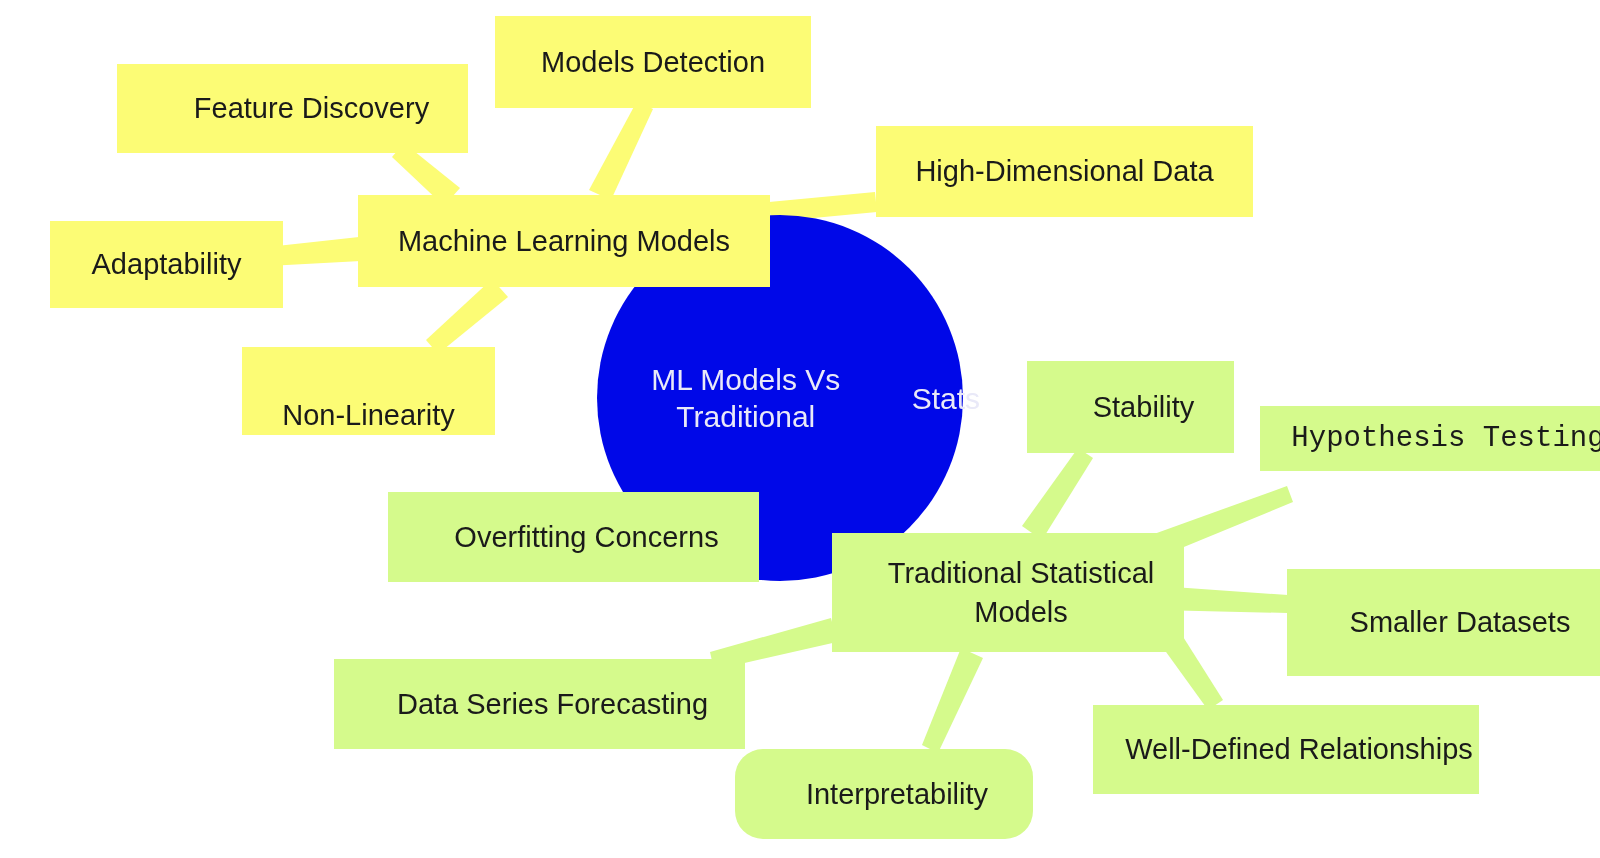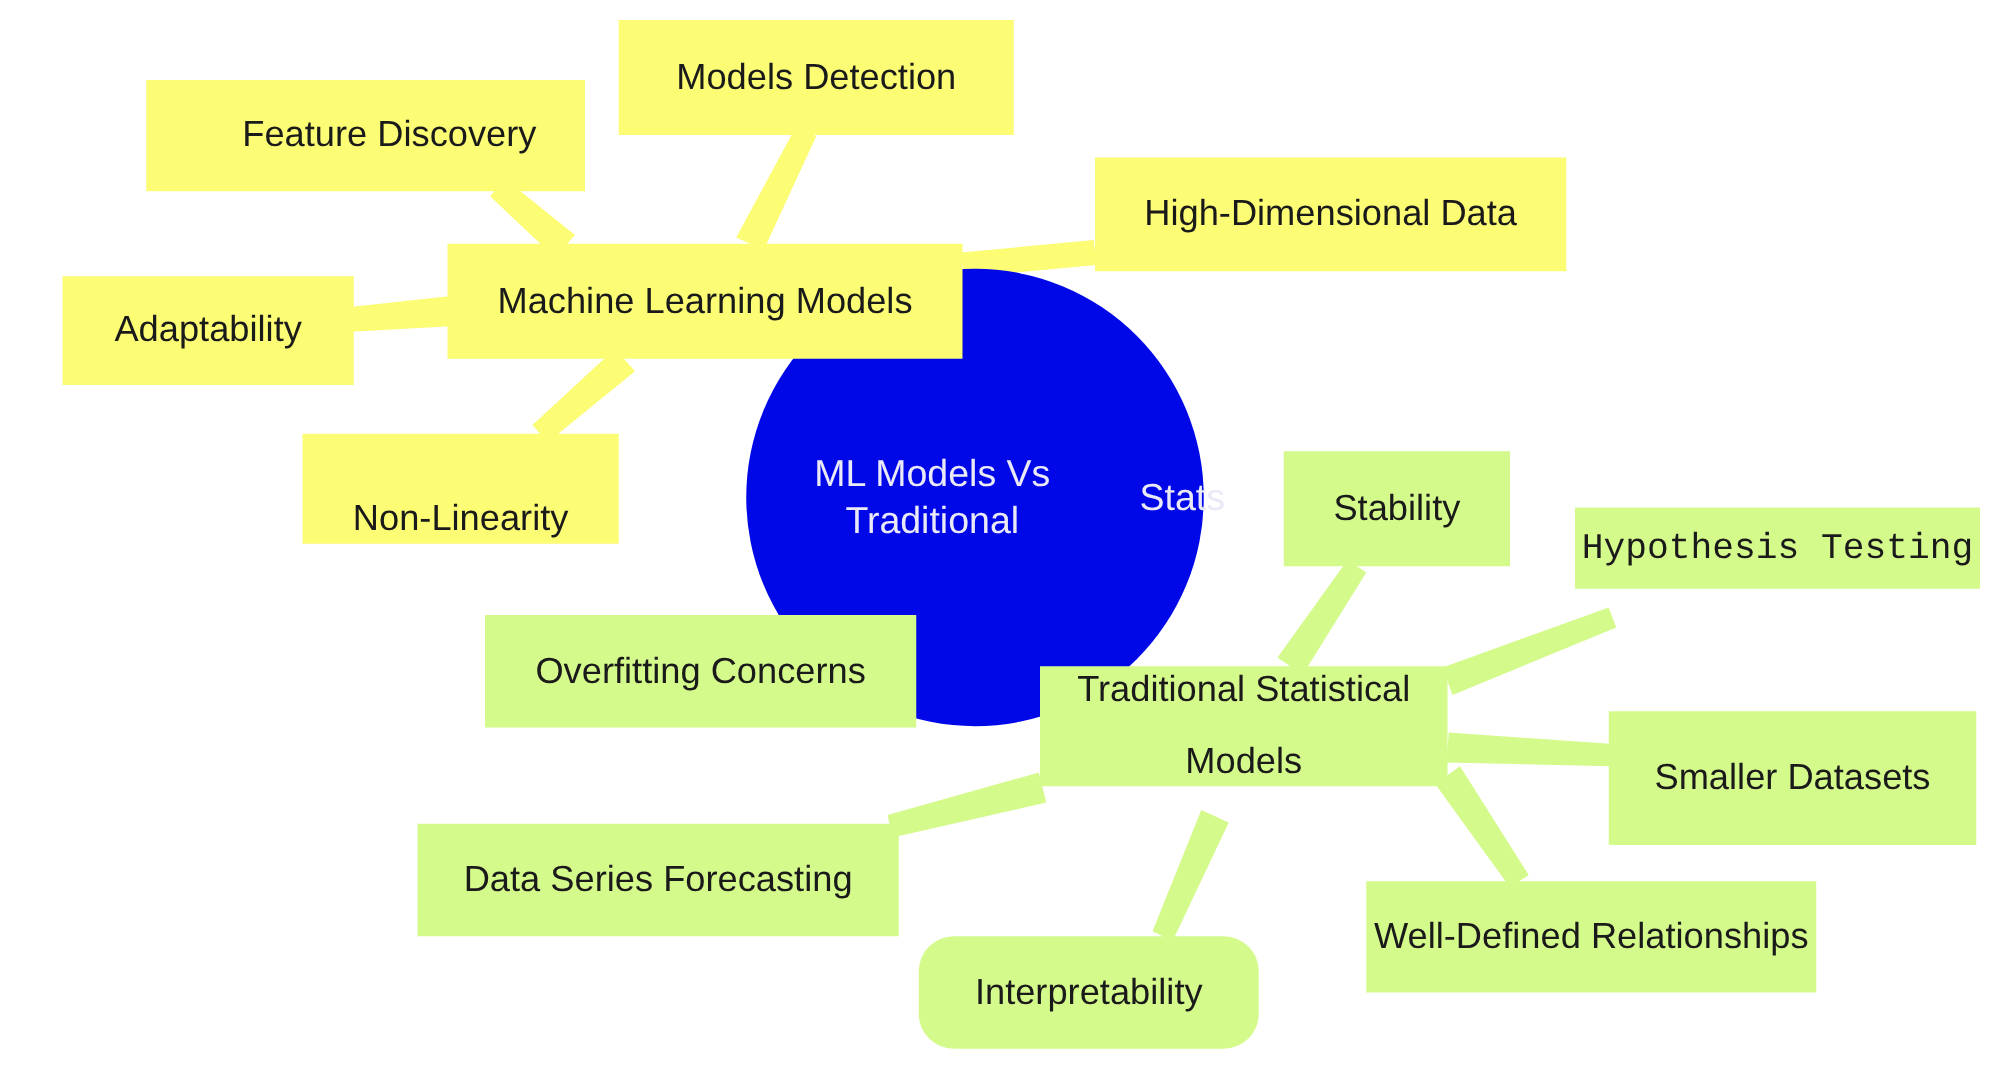--- a/index.html
+++ b/index.html
@@ -32,21 +32,21 @@
     align-items: center;
     justify-content: center;
     text-align: center;
     font-size: 29px;
     line-height: 39px;
     color: var(--label, #1a1a1a);
     z-index: 2;
     white-space: nowrap;
   }
   .node-ml { background: var(--yellow); }
-  .node-stats { background: var(--green); }
+  .node-stats { background: var(--green); padding-left: 26px; }
   #root-label {
     position: absolute;
     left: 580px;
     top: 352px;
     width: 400px;
     height: 92px;
     display: flex;
     flex-direction: row;
     align-items: center;
     justify-content: center;
@@ -96,21 +96,21 @@
 <div class="node node-ml" style="left:18px; top:221px; width:233px; height:87px;margin-left:32px;">
   <span>Adaptability</span>
 </div>
 <div class="node node-ml" style="left:242px; top:347px; width:253px; height:88px;justify-content:flex-end;">
   <span>Non-Linearity</span>
 </div>
 <div class="node node-ml" style="left:876px; top:126px; width:377px; height:91px;">
   <span>High-Dimensional Data</span>
 </div>
 
-<div class="node node-stats" style="left:832px; top:533px; width:326px; height:96px;justify-content:space-between;">
+<div class="node node-stats" style="left:832px; top:533px; width:326px; height:119px;">
   <span>Traditional Statistical</span>
   <span>Models</span>
 </div>
 <div class="node node-stats" style="left:1027px; top:361px; width:181px; height:92px;">
   <span>Stability</span>
 </div>
 <div class="node node-stats" style="left:1260px; top:406px; width:324px; height:65px;font-family:Liberation Mono, monospace;">
   <span>Hypothesis Testing</span>
 </div>
 <div class="node node-stats" style="left:1287px; top:569px; width:294px; height:107px;">

